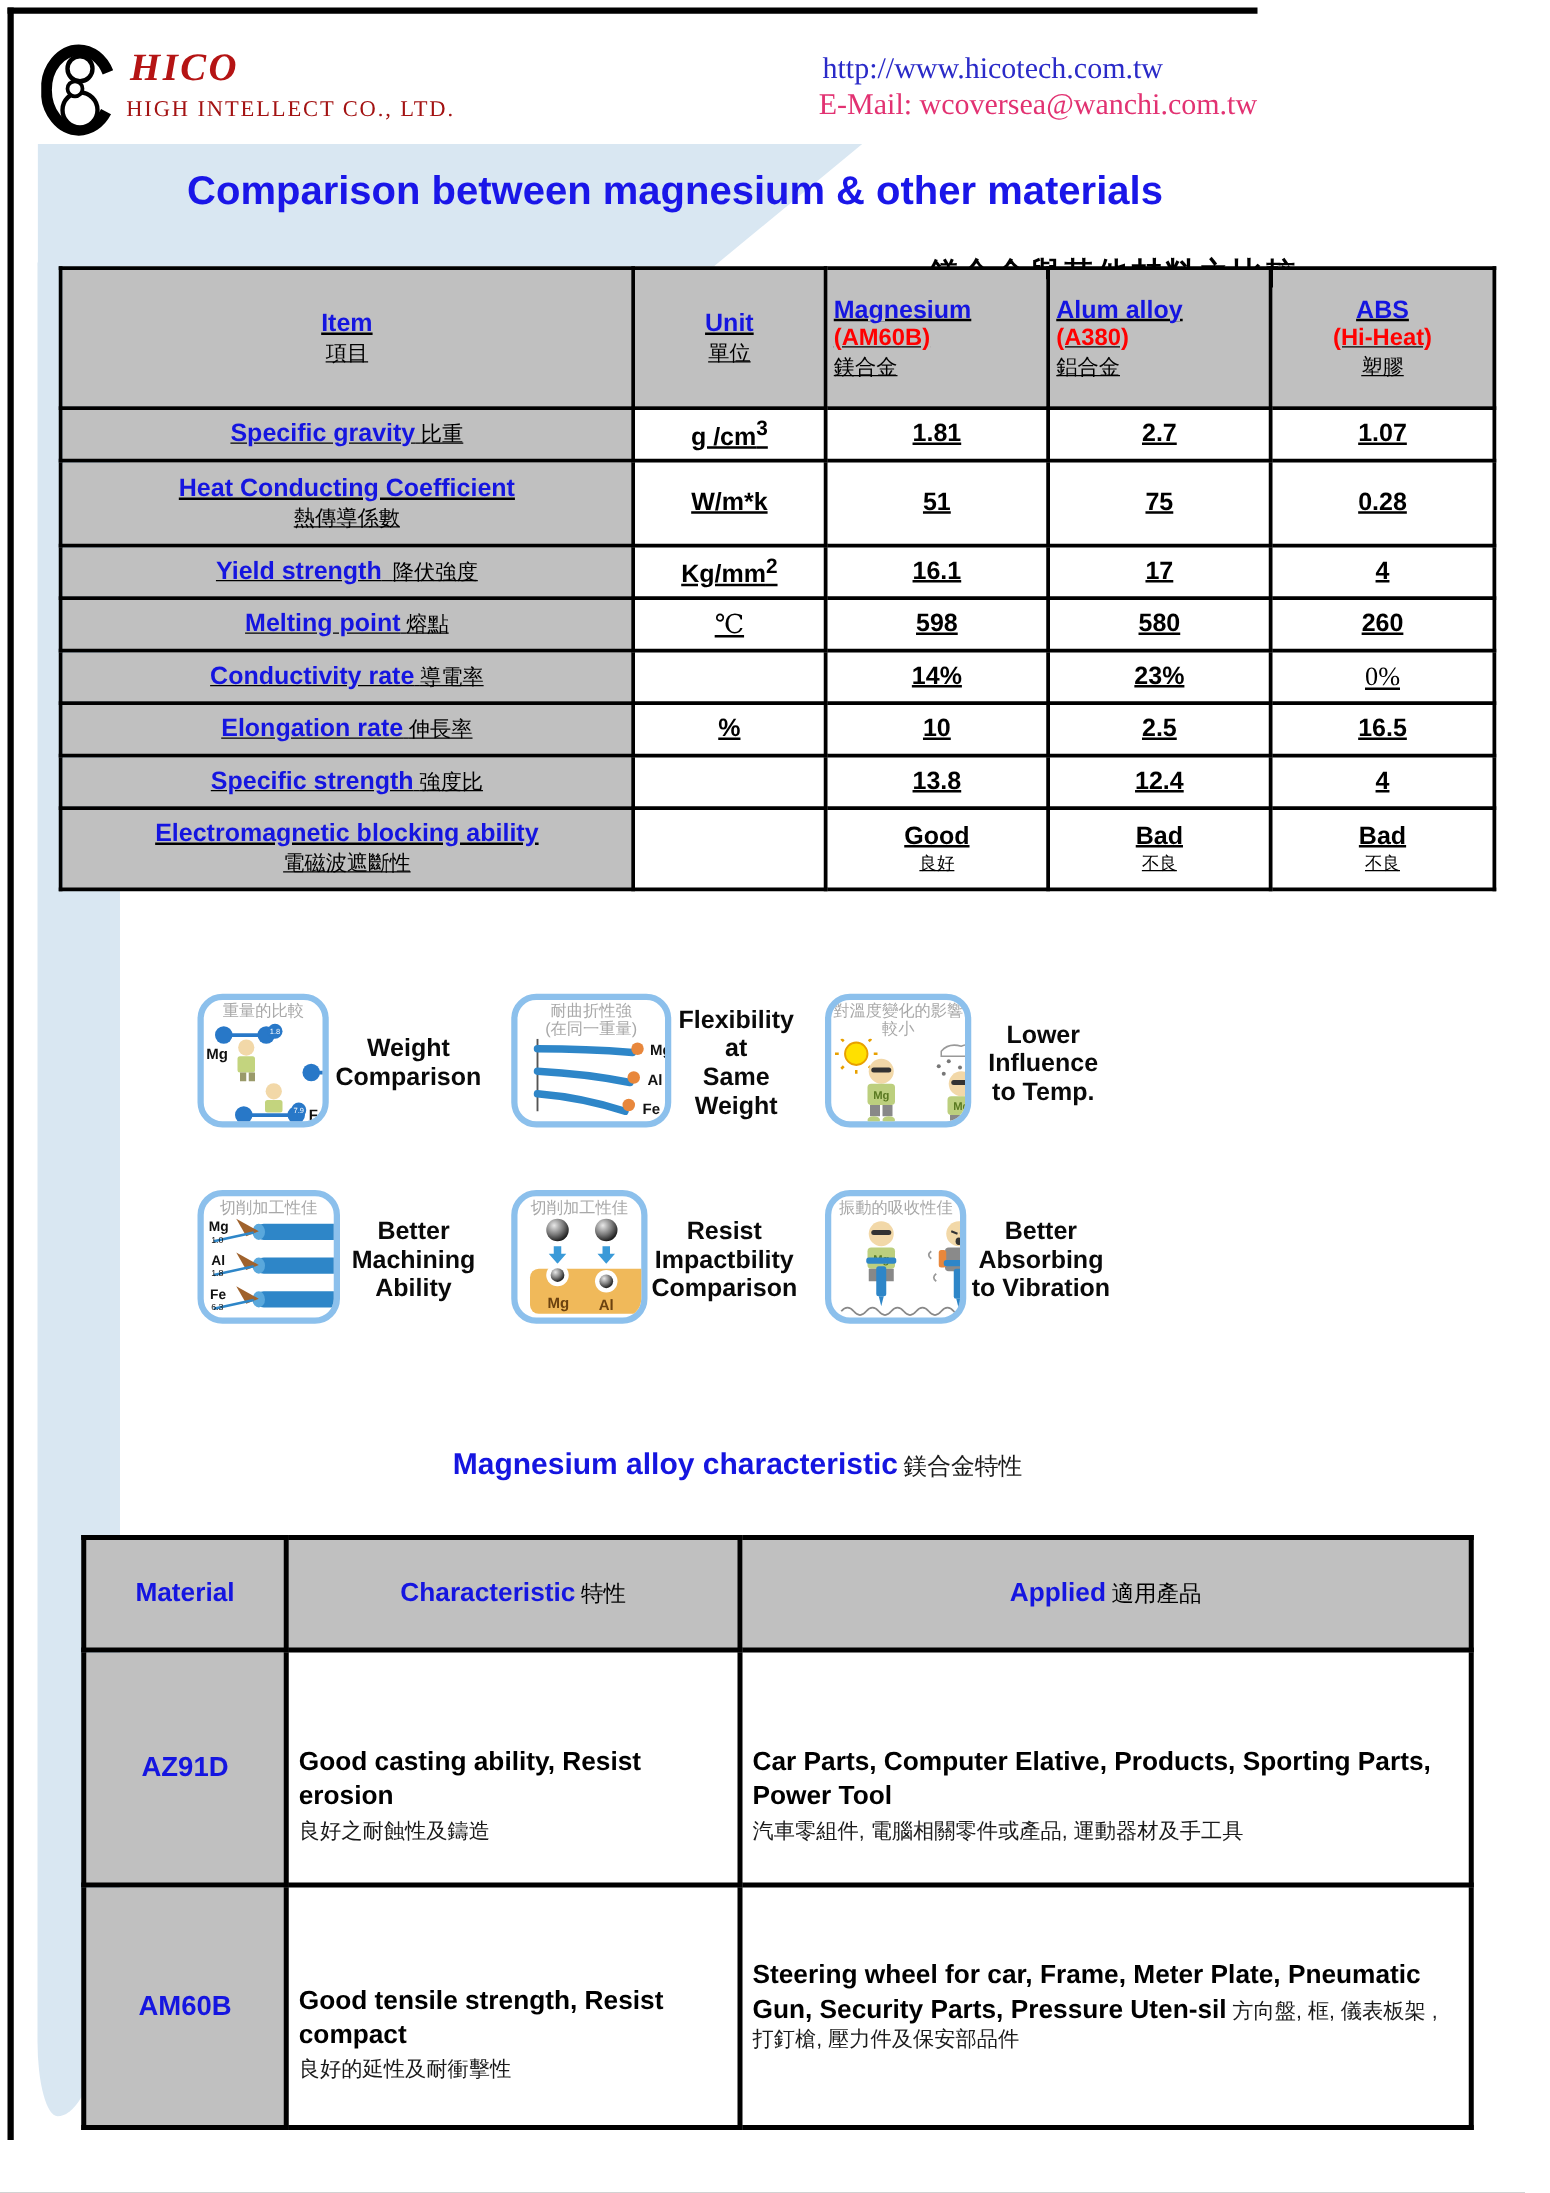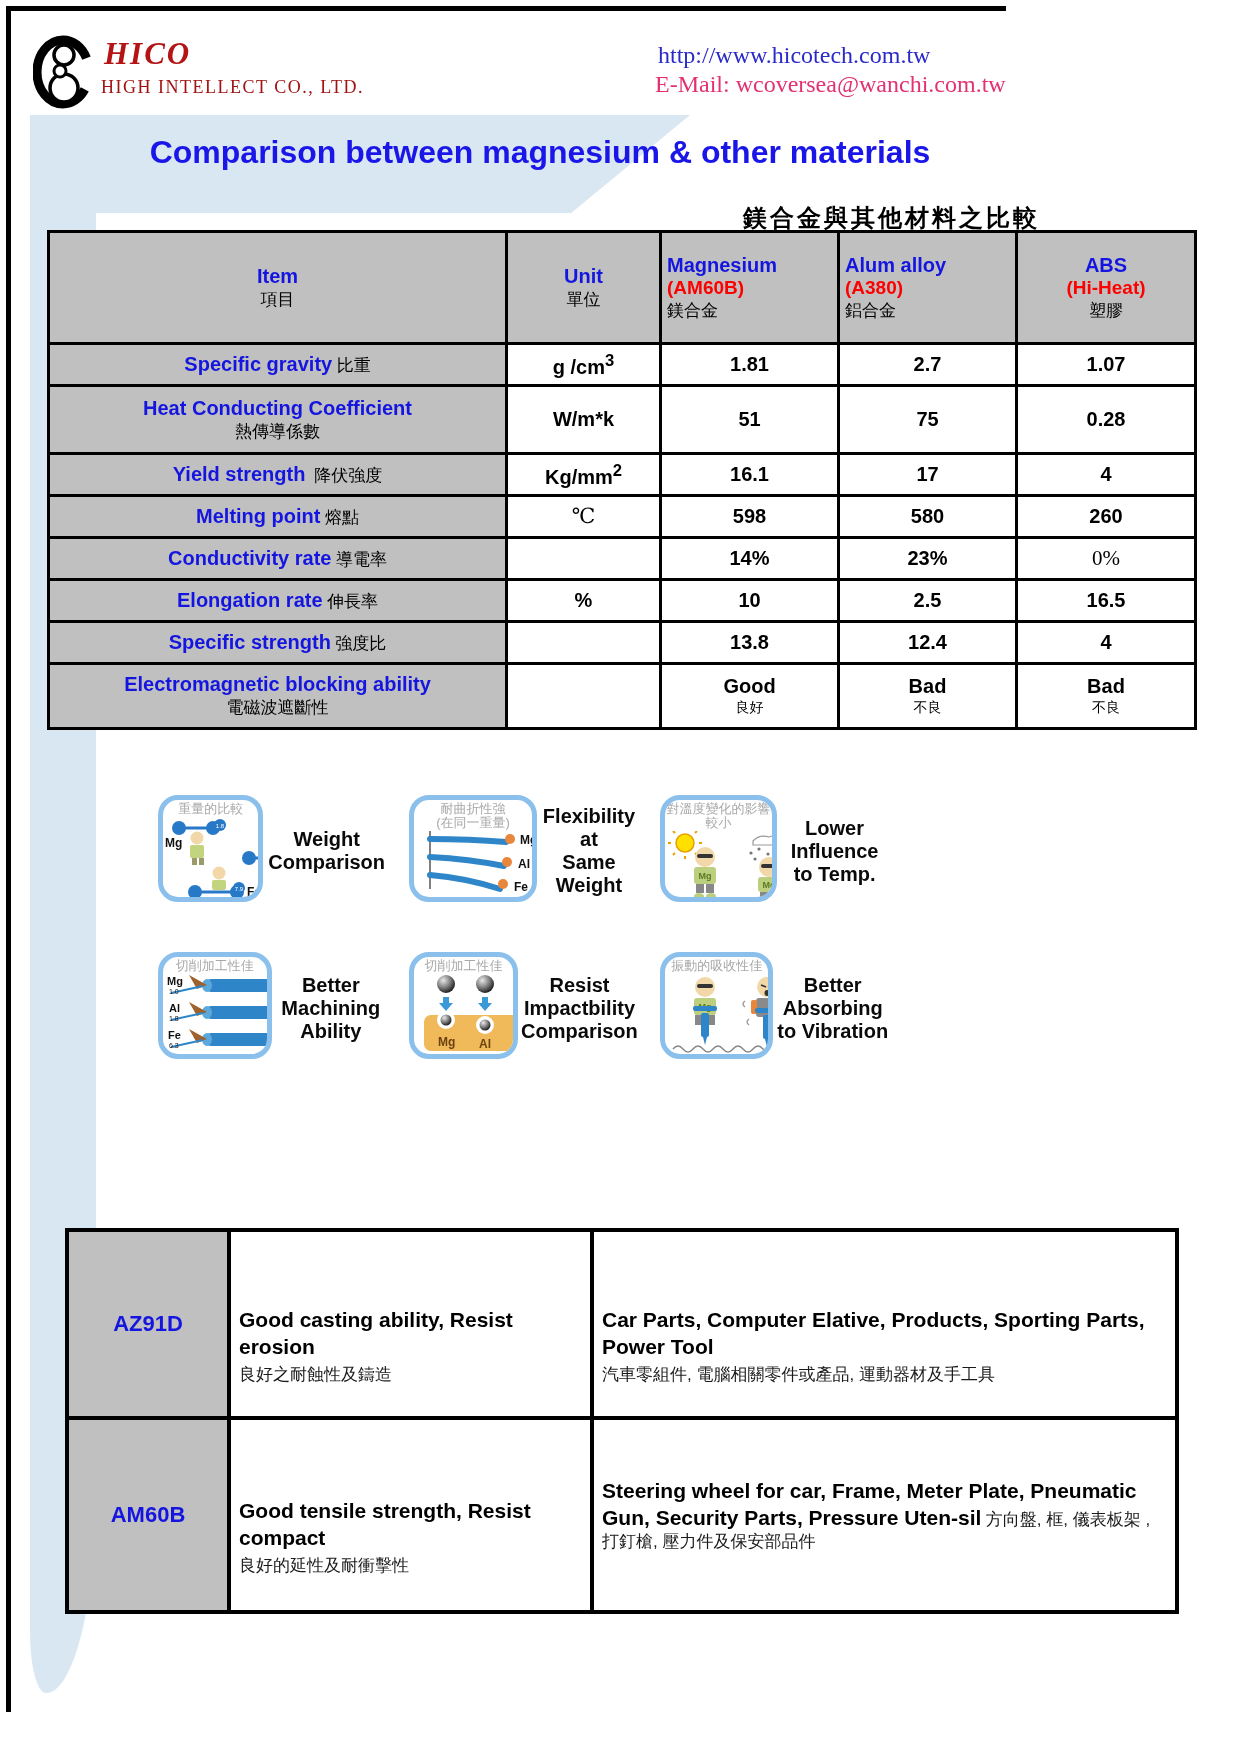--- a/index.html
+++ b/index.html
@@ -27,22 +27,22 @@
   .email   { position:absolute; left:655px; top:71px; font-family:"Liberation Serif","DejaVu Serif",serif;
              font-size:24px; color:#e23272; }
 
   .title-en { position:absolute; left:40px; top:134px; width:1000px; text-align:center;
               font-size:32px; font-weight:bold; color:#1a16e8; }
   .title-zh { position:absolute; left:40px; top:174px; width:1000px; text-align:right;
               font-family:"Liberation Serif","DejaVu Serif",serif; font-size:24px; font-weight:bold;
               color:#000; letter-spacing:3px;margin-top:28px; }
 
   
-  .t1 { position:absolute; left:47px; top:230px; width:1147px; border-collapse:collapse;
-        table-layout:fixed; border:3px solid #000; }
+  .t1 { position:absolute; left:47px; top:213px; width:1147px; border-collapse:collapse;
+        table-layout:fixed; border:3px solid #000;text-decoration:underline; }
   .t1 td { border:3px solid #000; vertical-align:middle; text-align:center; padding:1px 2px; overflow:hidden; }
   .t1 .grey { background:#c0c0c0; }
   .b-en  { color:#1515e0; font-weight:bold; font-size:20px; }
   .b-red { color:#ff0000; font-weight:bold; font-size:19px; }
   .b-zh  { color:#000; font-size:17px; font-weight:normal; }
   .val   { font-weight:bold; font-size:20px; color:#000; }
   .val-sub { font-size:14px; font-weight:normal; color:#000; margin-top:1px; }
   .u     { font-weight:bold; font-size:20px; color:#000; }
   .serif-val { font-family:"Liberation Serif","DejaVu Serif",serif; font-weight:normal; font-size:21px; }
   .leftal { text-align:left !important; padding-left:5px !important; }
@@ -421,28 +421,43 @@
               <path d="M84,46 q-4,3 0,6"></path>
           </g>
           <path d="M8,76 q5,-6 10,0 t10,0 t10,0 t10,0 t10,0 t10,0 t10,0 t10,0 t10,0 t10,0 t10,0 t10,0 t10,0" fill="none" stroke="#888" stroke-width="1.4"></path>
         </svg>
       </div>
       <div class="caption">Better Absorbing
 to Vibration</div>
     </div>
   </div>
 
+  <div class="sec2-title">
+    <span class="sec2-en">Magnesium alloy characteristic</span>
+    <span class="sec2-zh">鎂合金特性</span>
+  </div>
 
   <table class="t2">
     <colgroup>
         <col style="width:162px">
         <col style="width:363px">
         <col style="width:585px">
       </colgroup>
     <tbody>
+        <tr style="height:90px">
+      <td class="grey"><span class="mat-h">Material</span></td>
+      <td class="grey">
+        <span class="mat-h">Characteristic</span>
+        <span class="h-zh">特性</span>
+      </td>
+      <td class="grey">
+        <span class="mat-h">Applied</span>
+        <span class="h-zh">適用產品</span>
+      </td>
+    </tr>
     <tr style="height:188px">
       <td class="grey"><span class="mat-name">AZ91D</span></td>
       <td>
         <span class="en2">Good casting ability, Resist erosion</span>
         <span class="zh2">良好之耐蝕性及鑄造</span>
       </td>
       <td>
         <span class="en2">Car Parts, Computer Elative, Products, Sporting Parts, Power Tool</span>
         <span class="zh2">汽車零組件, 電腦相關零件或產品, 運動器材及手工具</span>
       </td>

